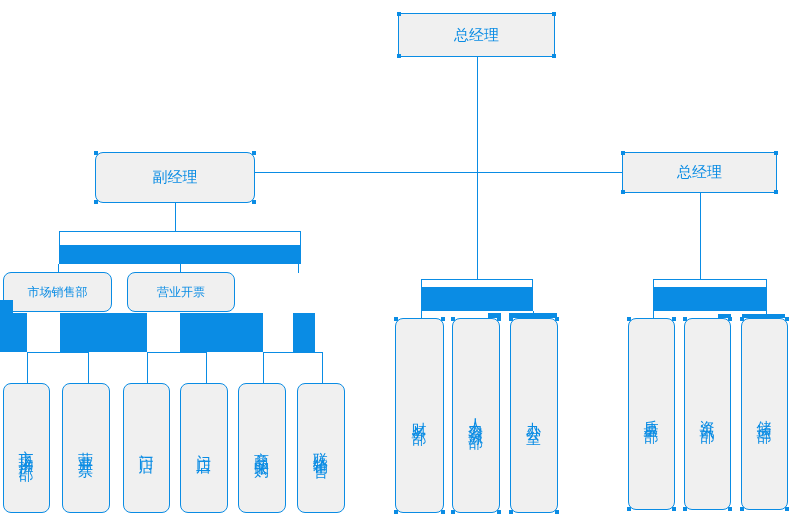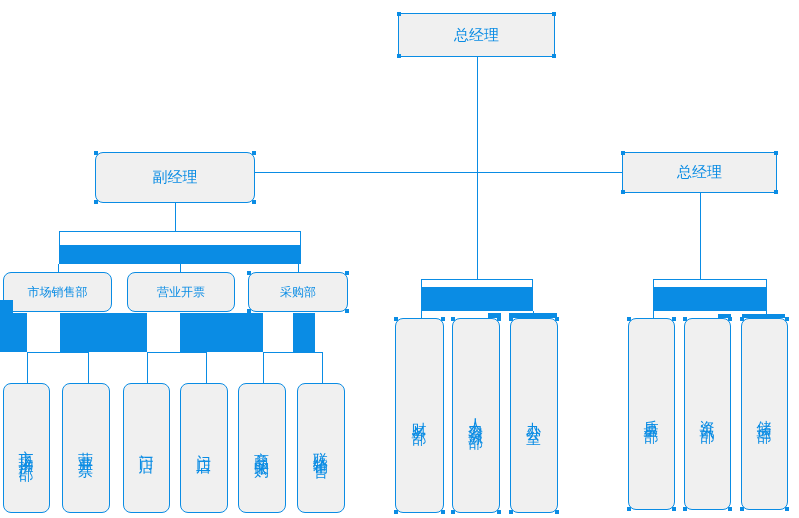--- a/index.html
+++ b/index.html
@@ -68,27 +68,20 @@
   <div class="bar" style="left:59px;top:245px;width:242px;height:19px"></div>
   <i class="vl" style="left:58px;top:264px;height:9px"></i>
   <i class="vl" style="left:180px;top:264px;height:9px"></i>
   <i class="vl" style="left:298px;top:264px;height:9px"></i>
 
   <div class="node dept" style="left:3px;top:272px;width:109px;height:40px">
     <span>市场销售部</span>
   </div>
   <div class="node dept" style="left:127px;top:272px;width:108px;height:40px">
     <span>营业开票</span>
-  </div>
-  <div class="node dept" style="left:248px;top:272px;width:100px;height:40px">
-    <span>采购部</span>
-    <i class="h tl"></i>
-      <i class="h tr"></i>
-      <i class="h bl"></i>
-      <i class="h br"></i>
   </div>
 
   <div class="bar over" style="left:0;top:300px;width:13px;height:52px"></div>
   <div class="bar" style="left:0;top:313px;width:27px;height:39px"></div>
   <div class="bar" style="left:60px;top:313px;width:87px;height:39px"></div>
   <div class="bar" style="left:180px;top:313px;width:83px;height:39px"></div>
   <div class="bar" style="left:293px;top:313px;width:22px;height:39px"></div>
 
   <i class="hl" style="left:27px;top:352px;width:61px"></i>
   <i class="vl" style="left:27px;top:352px;height:31px"></i>

